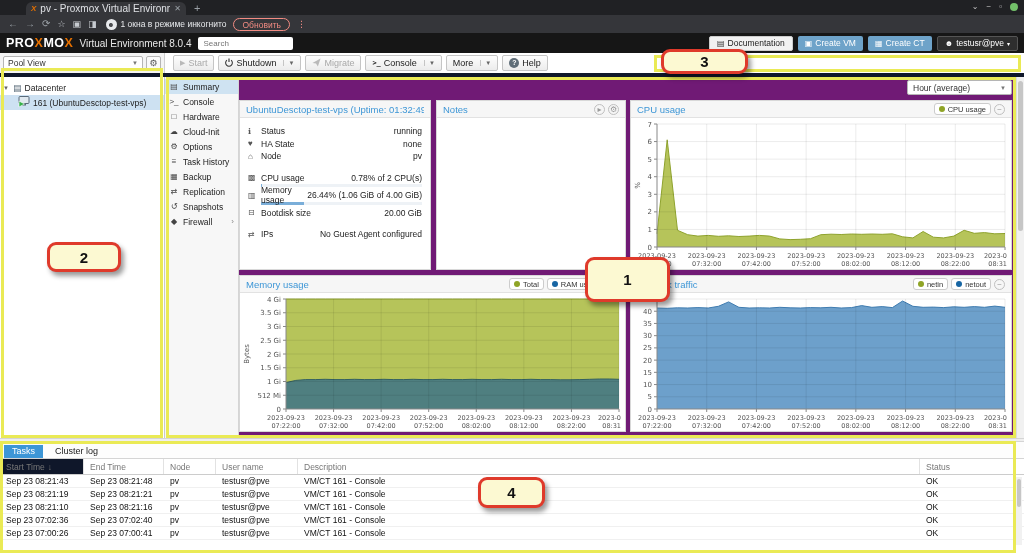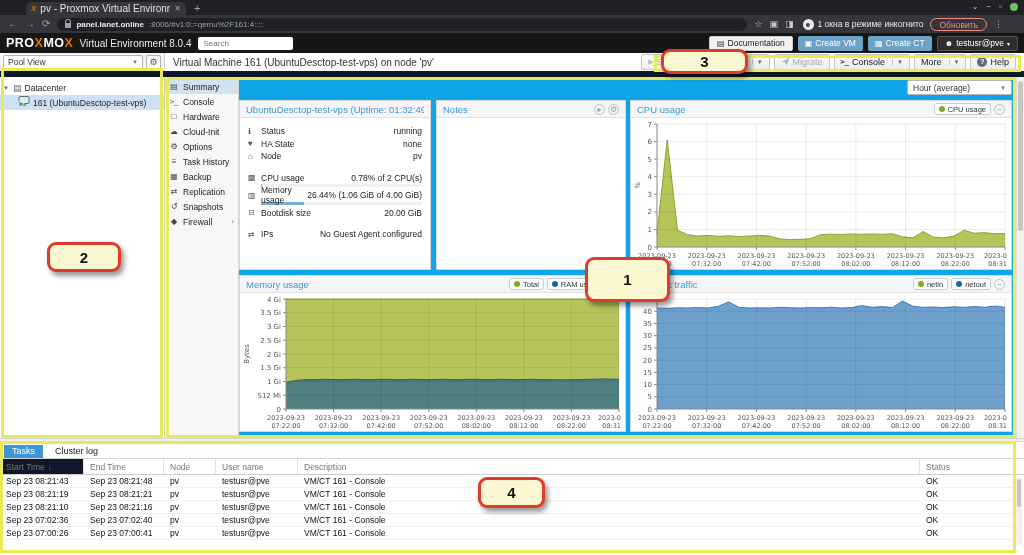--- a/index.html
+++ b/index.html
@@ -37,21 +37,21 @@
   .env{font-size:10px;color:#e8e8e8}
   .search{width:95px;height:13px;border-radius:2px;border:none;font-size:8px;padding:0 6px;background:#fff;color:#333;outline:none}
   .hdr-right{margin-left:auto;display:flex;gap:5px;align-items:center}
   .hbtn{height:15px;display:flex;align-items:center;gap:3px;font-size:8.5px;padding:0 7px;border-radius:2px;white-space:nowrap}
   .hbtn.doc{background:#f1f1f1;color:#222;border:1px solid #ccc}
   .hbtn.blue{background:#6ea3c9;color:#fff}
   .hbtn.user{background:#2e2e2e;color:#fff;border:1px solid #555}
   .hbtn .cicon{font-size:8px}
 
   
-  .subheader{height:24px;background:#f4f4f4;border-bottom:6px solid #0f172a;display:flex}
+  .subheader{height:24px;background:#f4f4f4;border-bottom:4px solid #0f172a;display:flex}
   .pool-cell{width:165px;display:flex;align-items:center;gap:3px;padding:0 3px;border-right:1px solid #cfcfcf}
   .pselect{flex:1;height:15px;background:#fff;border:1px solid #b5b5b5;border-radius:2px;font-size:8.5px;display:flex;align-items:center;padding:0 4px;color:#333}
   .pselect .caret{margin-left:auto;color:#777;font-size:6px}
   .gearbtn{width:15px;height:15px;border:1px solid #b5b5b5;background:#fafafa;border-radius:2px;font-size:9px;line-height:13px;text-align:center;color:#555}
   .title-cell{flex:1;background:#fff;display:flex;align-items:center;padding:0 8px;gap:4px}
   .vm-title{font-size:10px;color:#333;flex:1;white-space:nowrap;overflow:hidden}
   .tb-btn{height:16px;border:1px solid #c5c5c5;background:linear-gradient(#fdfdfd,#ececec);border-radius:2px;display:flex;align-items:center;font-size:9px;color:#222;padding:0 6px;gap:3px;white-space:nowrap}
   .tb-btn.disabled{color:#a9a9a9}
   .tb-btn .caret{border-left:1px solid #c5c5c5;margin-left:4px;padding-left:4px;font-size:6px;color:#666}
   .tb-btn .mono{font-family:"DejaVu Sans Mono",monospace;font-size:7px;font-weight:bold}
@@ -66,21 +66,21 @@
   .tree-ico{color:#5a6b7a;font-size:9px}
   .tree-row.selected{background:#cde1f2}
   .tree-row.child{padding-left:18px}
 
   .navmenu{width:74px;background:#f7f7f7;border-right:1px solid #d5d5d5;padding-top:2px}
   .nav-item{height:15px;display:flex;align-items:center;gap:4px;padding:0 4px;font-size:8.5px;color:#222;white-space:nowrap}
   .nav-item.active{background:#cfe3f2}
   .nav-ico{width:10px;font-size:8px;color:#444;text-align:center;flex:0 0 auto}
   .nav-arrow{margin-left:auto;color:#888;font-size:8px}
 
-  .summary{flex:1;position:relative;background:#0ea5e9}
+  .summary{flex:1;position:relative;background:#701a75}
   .pselect2{position:absolute;top:3px;right:12px;width:105px;height:15px;background:#fff;border:1px solid #b5b5b5;border-radius:2px;font-size:8.5px;display:flex;align-items:center;padding:0 5px;color:#333;z-index:3}
   .pselect2 .caret{margin-left:auto;color:#777;font-size:6px}
 
   .panel{position:absolute;border:1px solid #d8d8d8;background:#fff}
   .panel-h{height:17px;background:#f6f6f6;border-bottom:1px solid #e2e2e2;display:flex;align-items:center;padding:0 6px;gap:4px}
   .panel-title{color:#3d96d6;font-size:9.5px;white-space:nowrap;overflow:hidden}
   .legend{margin-left:auto;display:flex;gap:3px;align-items:center}
   .chip{display:flex;align-items:center;gap:3px;border:1px solid #ccc;background:#fff;border-radius:3px;font-size:7.5px;color:#333;padding:0 4px;height:12px;white-space:nowrap}
   .chip .dot{width:6px;height:6px;border-radius:50%;display:inline-block}
   .chip b{font-weight:normal}
@@ -148,25 +148,20 @@
     <span>−</span>
     <span>▫</span>
     <span class="wc-close"></span>
   </div>
 </div>
 
 <div class="url-bar">
   <span class="nav-ic">←</span>
   <span class="nav-ic">→</span>
   <span class="nav-ic">⟳</span>
-  <div class="omnibox">
-    <span class="lock"></span>
-    <span class="url-main">panel.lanet.online</span>
-    <span class="url-rest">:8006/#v1:0:=qemu%2F161:4::::</span>
-  </div>
   <span class="bar-ic">☆</span>
   <span class="bar-ic">▣</span>
   <span class="bar-ic">◨</span>
   <span class="incog">
     <span class="incog-badge">☻</span>
     <span>1 окна в режиме инкогнито</span>
   </span>
   <span class="update-pill">Обновить</span>
   <span class="menu-dots">⋮</span>
 </div>
@@ -203,21 +198,20 @@
 
 <div class="subheader">
   <div class="pool-cell">
     <div class="pselect">
       <span>Pool View</span>
       <span class="caret">▼</span>
     </div>
     <div class="gearbtn"><span>⚙</span></div>
   </div>
   <div class="title-cell">
-    <span class="vm-title">Virtual Machine 161 (UbuntuDesctop-test-vps) on node 'pv'</span>
     <span class="tb-btn disabled">
       <span class="play-ic">▶</span>
       <span>Start</span>
     </span>
     <span class="tb-btn">
       <span><svg width="8" height="9" viewBox="0 0 10 11">
             <path d="M5 0.5v4.5" stroke="#333" stroke-width="1.4" fill="none"></path>
             <path d="M2.4 2.6a4.2 4.2 0 1 0 5.2 0" stroke="#333" stroke-width="1.3" fill="none"></path>
           </svg></span>
       <span>Shutdown</span>

